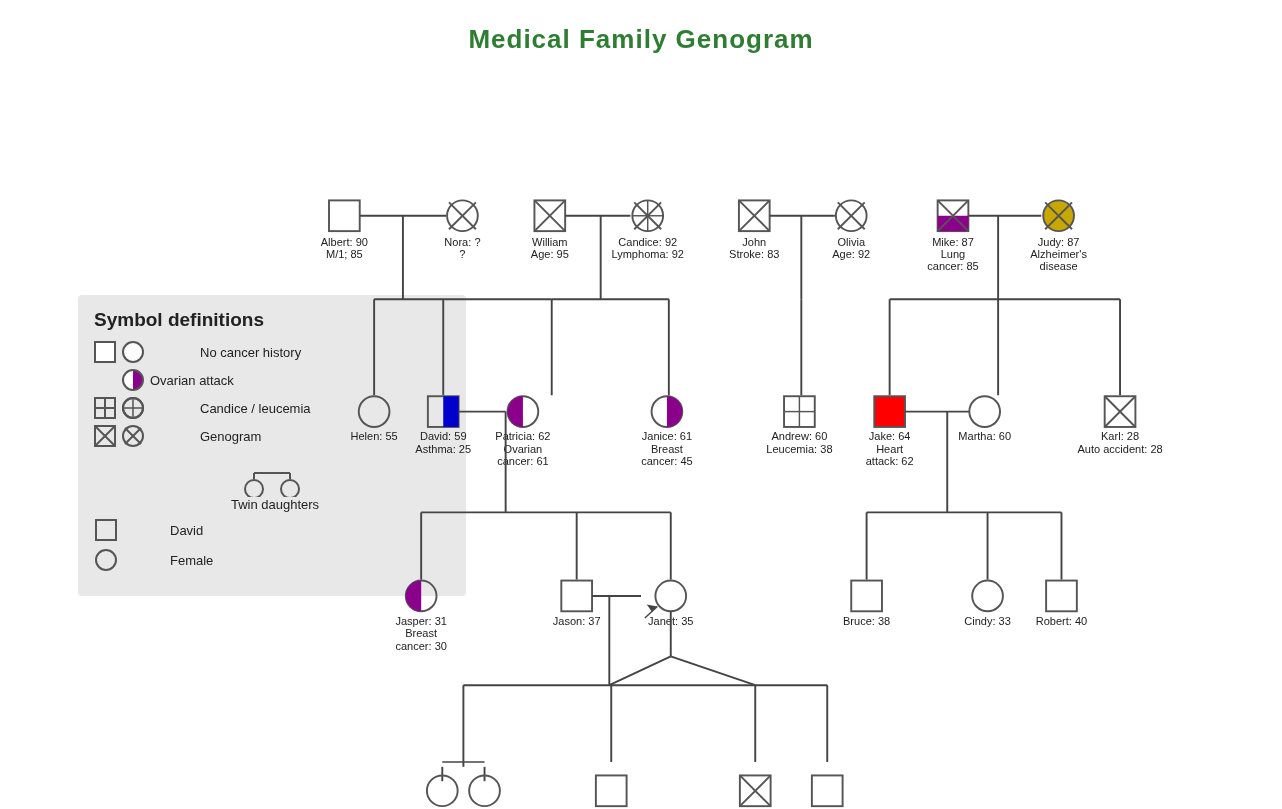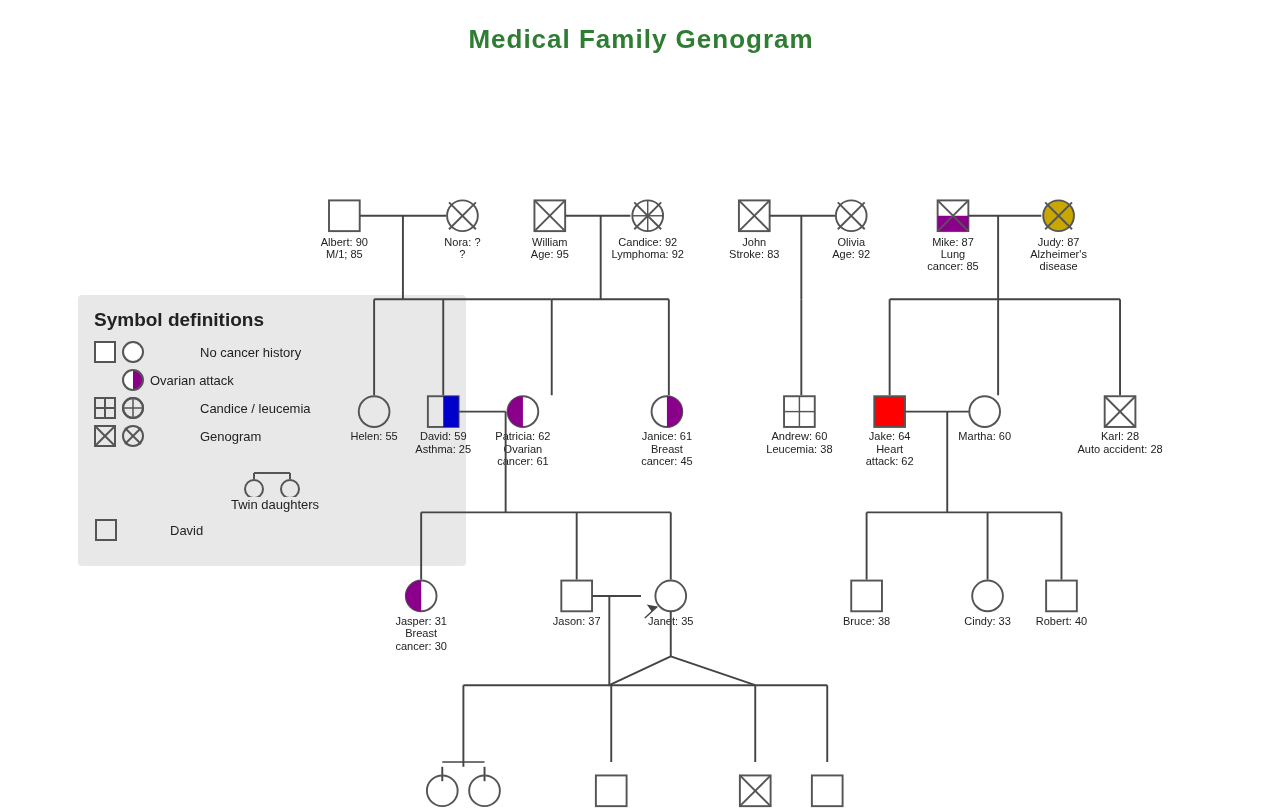--- a/index.html
+++ b/index.html
@@ -169,20 +169,28 @@
 
   <div class="legend-row">
     <div class="legend-symbols" style="width:70px;">
       <svg width="24" height="24">
         <rect x="2" y="2" width="20" height="20" fill="none" stroke="#555" stroke-width="2"></rect>
       </svg>
     </div>
     <span class="legend-label">David</span>
   </div>
 
+  <div class="legend-row">
+    <div class="legend-symbols" style="width:70px;">
+      <svg width="24" height="24">
+        <circle cx="12" cy="12" r="10" fill="none" stroke="#555" stroke-width="2"></circle>
+      </svg>
+    </div>
+    <span class="legend-label">Female</span>
+  </div>
 </div>
 
 <svg id="genogram" viewBox="0 0 1282 750" width="1282" height="750">
   <defs>
     <style>
       .node-label { font-size: 11.5px; fill: #222; text-anchor: middle; font-family: Arial, sans-serif; }
       .connector { stroke: #444; stroke-width: 2; fill: none; }
     </style>
   </defs>
 

